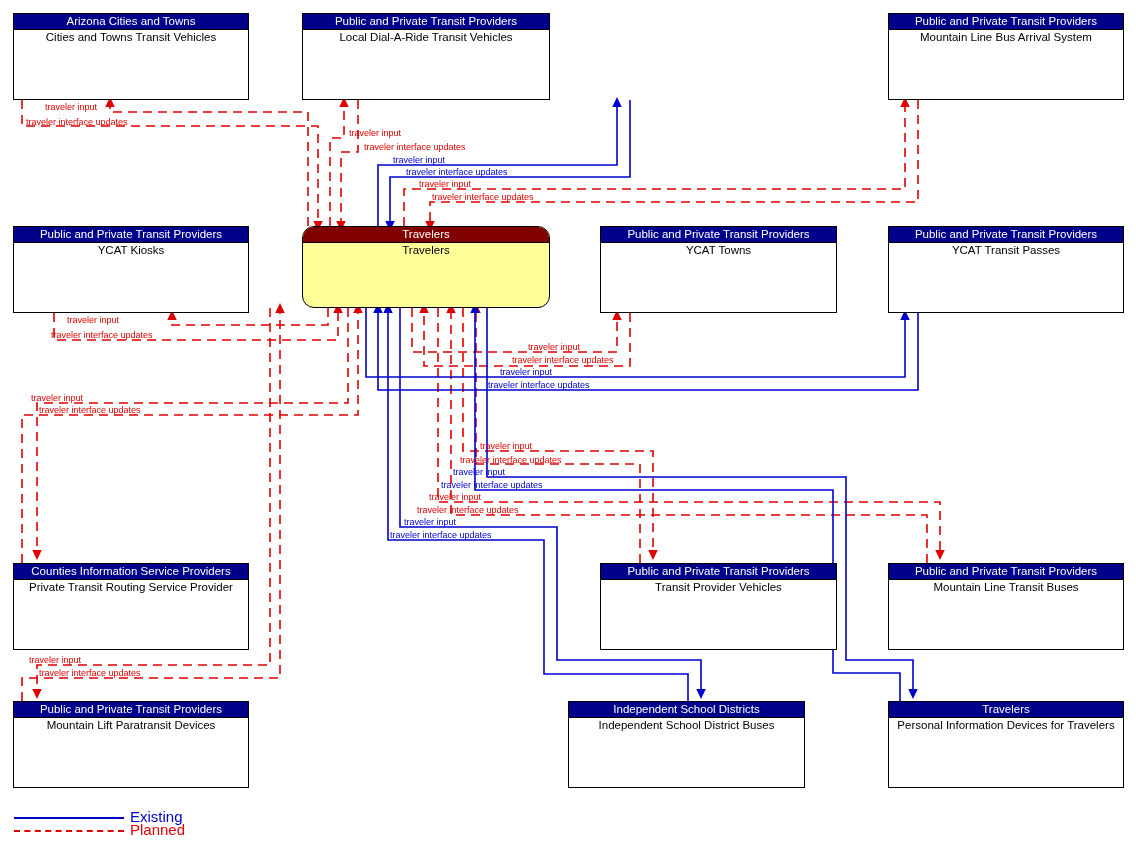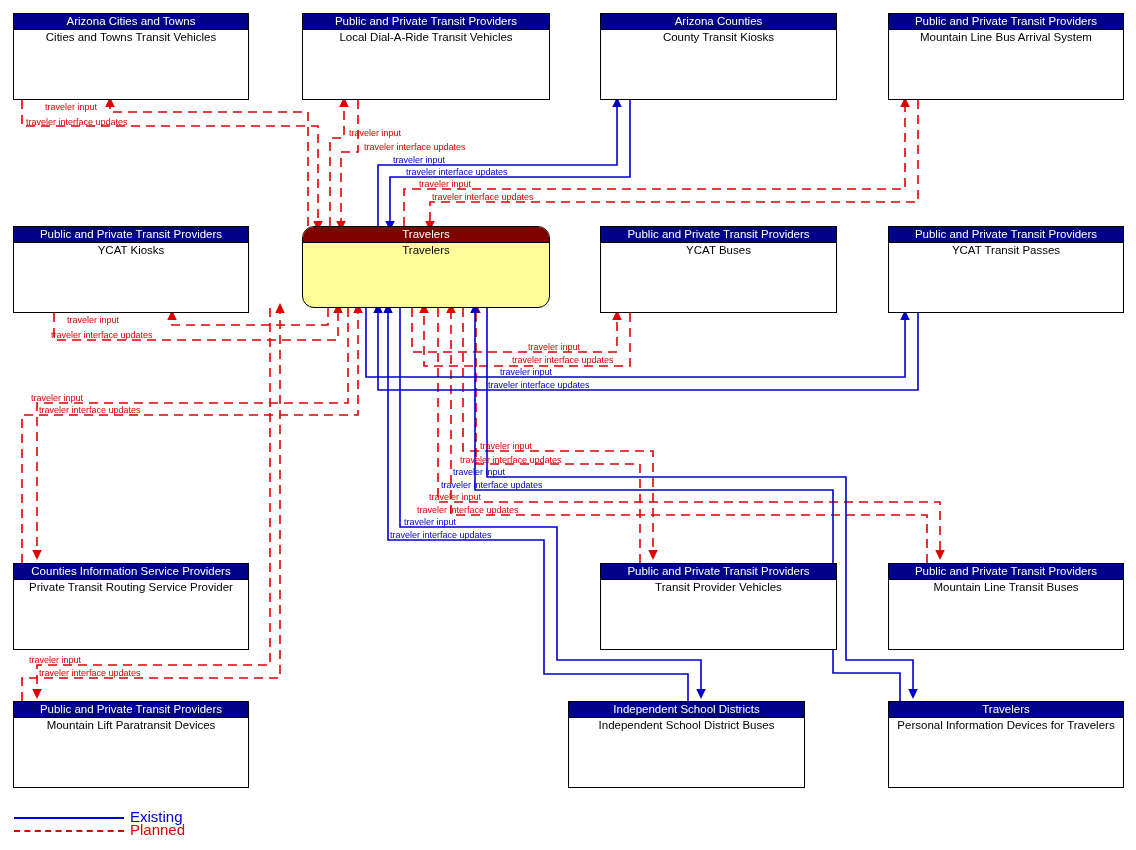--- a/index.html
+++ b/index.html
@@ -172,43 +172,39 @@
   <div class="node" style="left:13px; top:13px; width:236px; height:87px;">
     <div class="hdr">Arizona Cities and Towns</div>
     <div class="nm">Cities and Towns Transit Vehicles</div>
   </div>
 
   <div class="node" style="left:302px; top:13px; width:248px; height:87px;">
     <div class="hdr">Public and Private Transit Providers</div>
     <div class="nm">Local Dial-A-Ride Transit Vehicles</div>
   </div>
 
-  <div class="node" style="left:600px; top:13px; width:237px; height:87px;">
-    <div class="hdr">Arizona Counties</div>
-    <div class="nm">County Transit Kiosks</div>
-  </div>
 
   <div class="node" style="left:888px; top:13px; width:236px; height:87px;">
     <div class="hdr">Public and Private Transit Providers</div>
     <div class="nm">Mountain Line Bus Arrival System</div>
   </div>
 
   <div class="node" style="left:13px; top:226px; width:236px; height:87px;">
     <div class="hdr">Public and Private Transit Providers</div>
     <div class="nm">YCAT Kiosks</div>
   </div>
 
   <div class="node central" style="left:302px; top:226px; width:248px; height:82px;">
     <div class="hdr">Travelers</div>
     <div class="nm">Travelers</div>
   </div>
 
   <div class="node" style="left:600px; top:226px; width:237px; height:87px;">
     <div class="hdr">Public and Private Transit Providers</div>
-    <div class="nm">YCAT Buses</div>
+    <div class="nm">YCAT Towns</div>
   </div>
 
   <div class="node" style="left:888px; top:226px; width:236px; height:87px;">
     <div class="hdr">Public and Private Transit Providers</div>
     <div class="nm">YCAT Transit Passes</div>
   </div>
 
   <div class="node" style="left:13px; top:563px; width:236px; height:87px;">
     <div class="hdr">Counties Information Service Providers</div>
     <div class="nm">Private Transit Routing Service Provider</div>

